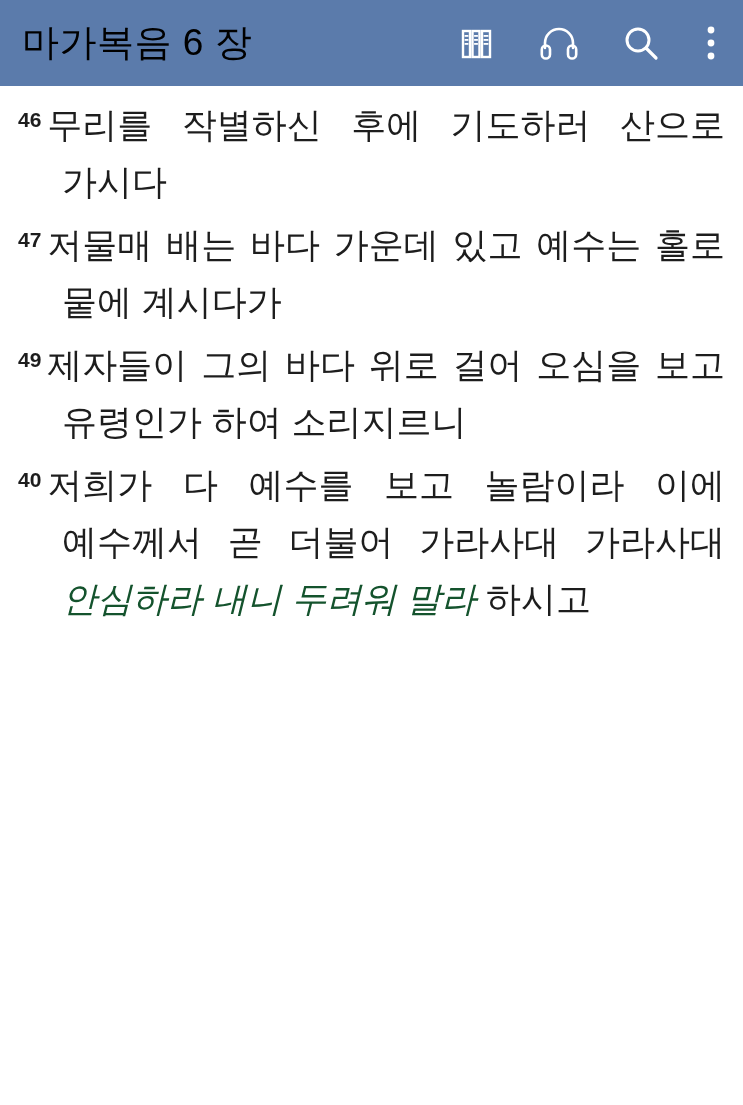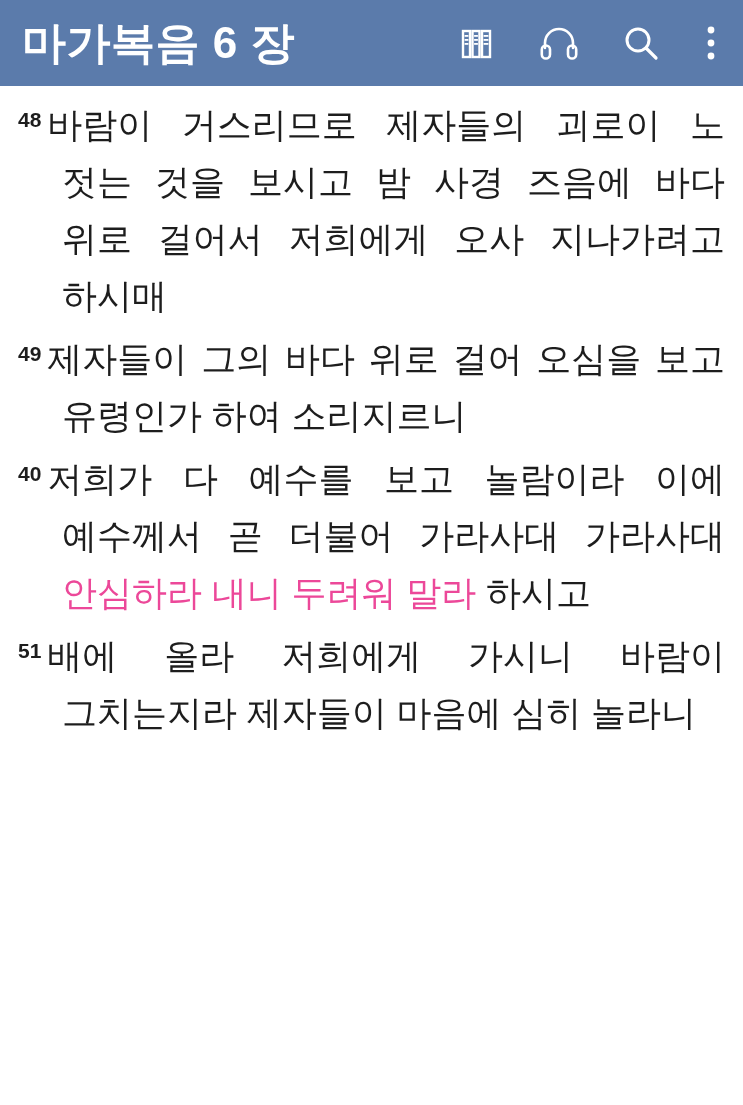--- a/index.html
+++ b/index.html
@@ -17,23 +17,23 @@
   
   .appbar {
     height: 86px;
     background: #5b7bab;
     display: flex;
     align-items: center;
     padding: 0 14px 0 22px;
     box-sizing: border-box;
   }
   .appbar-title {
-    color: #ffffff;
-    font-size: 44px;
-    font-weight: bold;
+    color: #000000;
+    font-size: 37px;
+    font-weight: normal;
     letter-spacing: 0.5px;
     white-space: nowrap;
     flex: 0 0 auto;
   }
   .appbar-spacer { flex: 1 1 auto; }
   .appbar-actions {
     display: flex;
     align-items: center;
     gap: 34px;
     flex: 0 0 auto;
@@ -69,21 +69,21 @@
     text-indent: -44px;
   }
   .verse-num {
     font-size: 21px;
     font-weight: bold;
     vertical-align: 10px;
     color: #1d1d1d;
     margin-right: 6px;
   }
   .verse-text { color: #1d1d1d; }
-  .hl { color: #ec4899; }
+  .hl { color: #14532d; font-style: italic; }
 </style>
 </head>
 <body>
 
 <div class="appbar">
   <div class="appbar-title">마가복음 6 장</div>
   <div class="appbar-spacer"></div>
   <div class="appbar-actions">
 
     <div class="icon-btn" title="library">
@@ -128,18 +128,18 @@
         <circle cx="5" cy="20" r="3.4" fill="#ffffff"></circle>
         <circle cx="5" cy="33" r="3.4" fill="#ffffff"></circle>
       </svg>
     </div>
 
   </div>
 </div>
 
 <div class="content">
   <div id="verse-list">
-      <p class="verse"><span class="verse-num">48</span><span class="verse-text">바람이 거스리므로 제자들의 괴로이 노 젓는 것을 보시고 밤 사경 즈음에 바다 위로 걸어서 저희에게 오사 지나가려고 하시매</span></p>
+      <p class="verse"><span class="verse-num">46</span><span class="verse-text">무리를 작별하신 후에 기도하러 산으로 가시다</span></p>
+      <p class="verse"><span class="verse-num">47</span><span class="verse-text">저물매 배는 바다 가운데 있고 예수는 홀로 뭍에 계시다가</span></p>
       <p class="verse"><span class="verse-num">49</span><span class="verse-text">제자들이 그의 바다 위로 걸어 오심을 보고 유령인가 하여 소리지르니</span></p>
       <p class="verse"><span class="verse-num">40</span><span class="verse-text">저희가 다 예수를 보고 놀람이라 이에 예수께서 곧 더불어 가라사대 가라사대 </span><span class="verse-text hl">안심하라 내니 두려워 말라</span><span class="verse-text"> 하시고</span></p>
-      <p class="verse"><span class="verse-num">51</span><span class="verse-text">배에 올라 저희에게 가시니 바람이 그치는지라 제자들이 마음에 심히 놀라니</span></p>
     </div>
 </div>
 
 </body></html>

